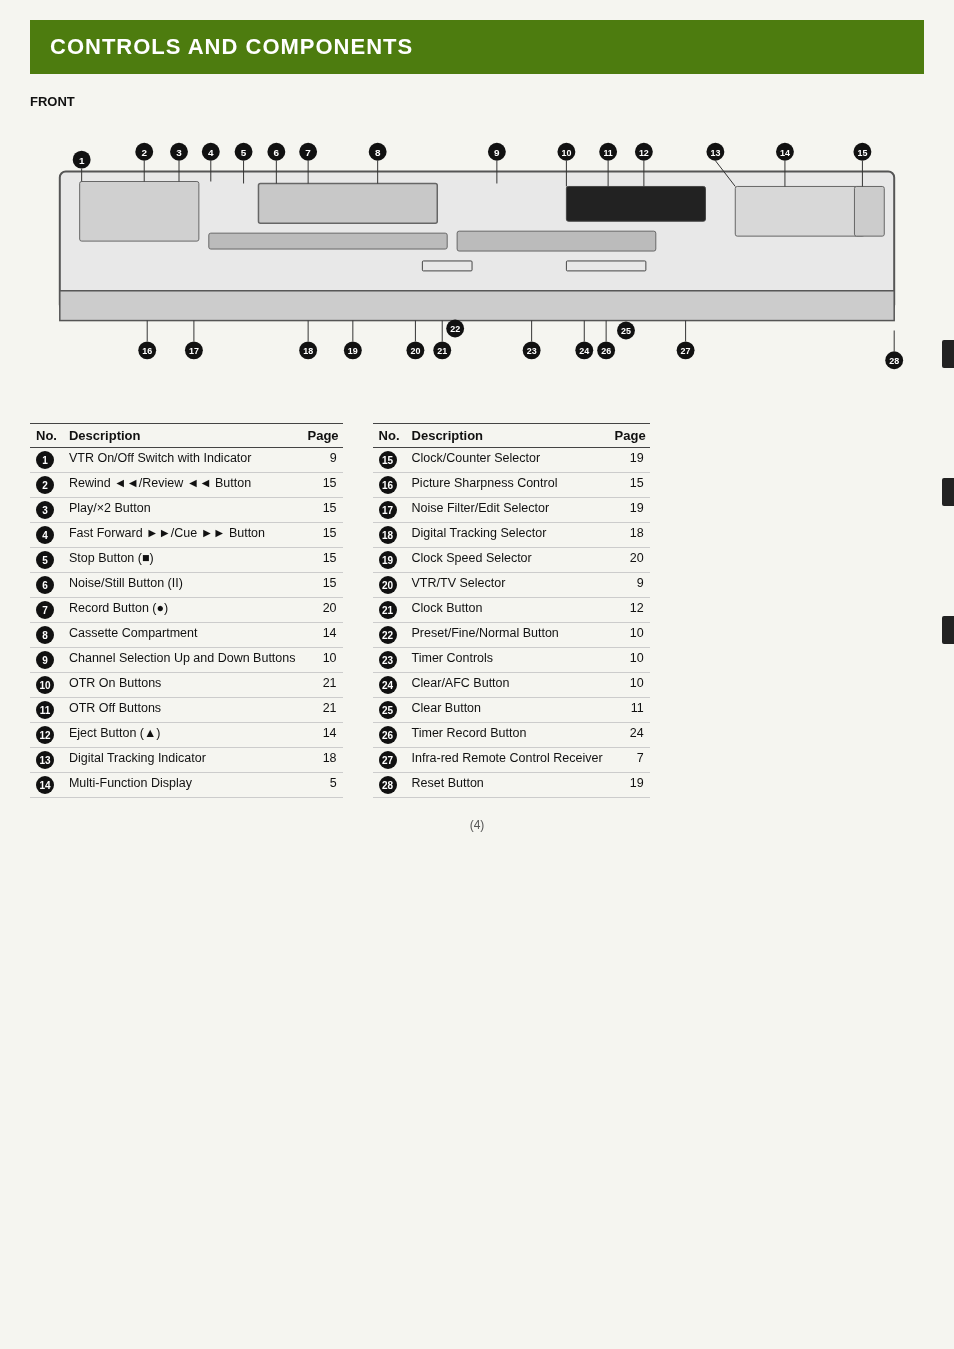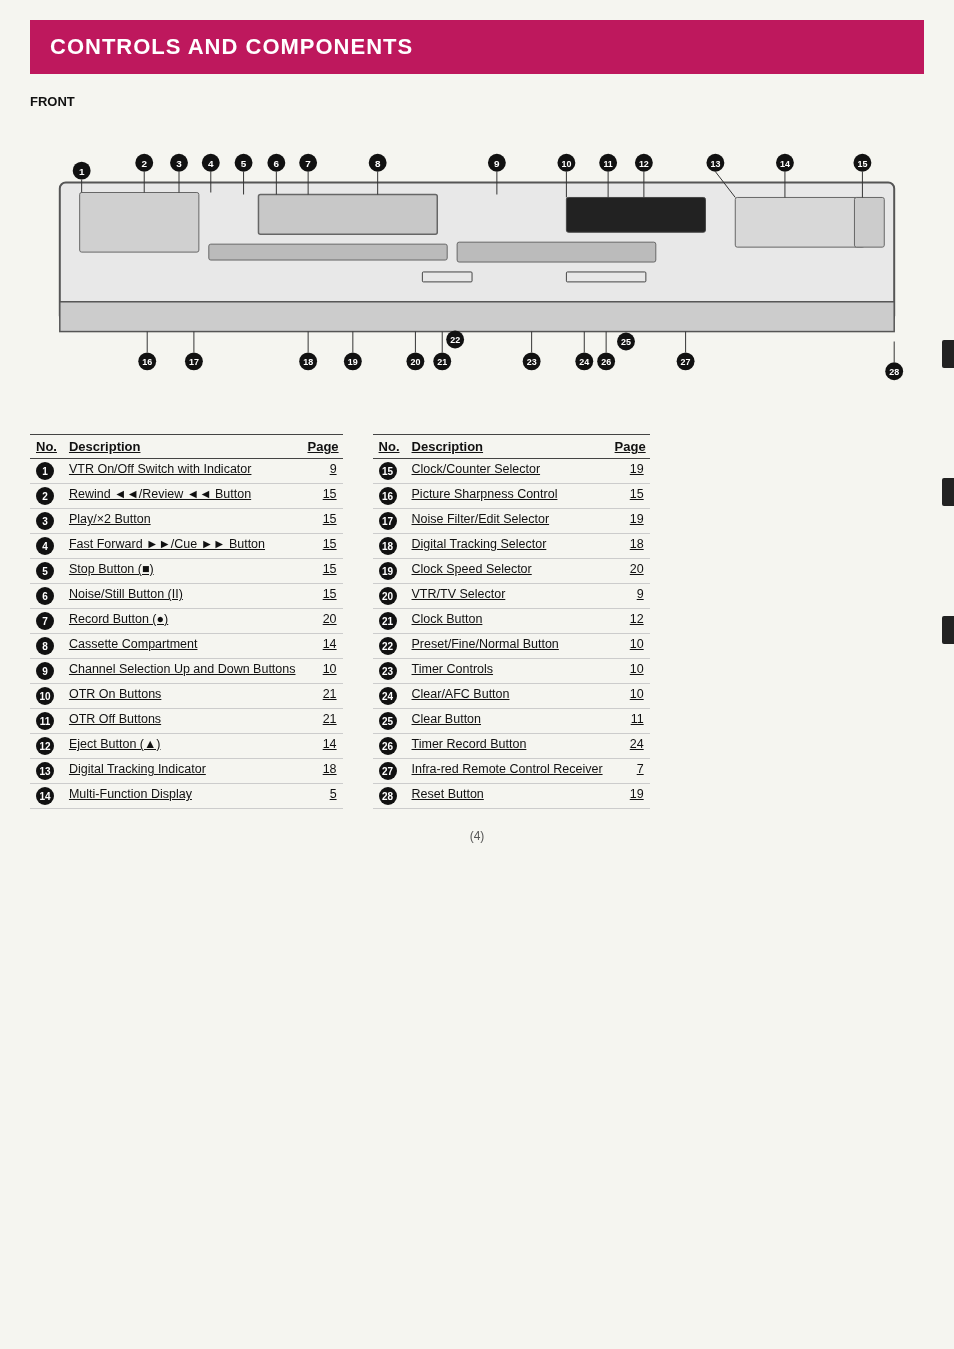--- a/index.html
+++ b/index.html
@@ -7,36 +7,36 @@
       background: #f5f5f0;
       font-family: Arial, Helvetica, sans-serif;
       font-size: 13px;
       color: #111;
       width: 954px;
       min-height: 1349px;
       padding: 20px 30px;
     }
 
     .page-header {
-      background: #be185d;
+      background: #4d7c0f;
       color: #fff;
       padding: 14px 20px;
       margin-bottom: 20px;
     }
     .page-header h1 {
       font-size: 22px;
       font-weight: 900;
       letter-spacing: 1px;
       color: #fff;
     }
 
     .section-label {
       font-weight: bold;
       font-size: 13px;
-      margin-bottom: 18px;
+      margin-bottom: 7px;
       margin-top: 4px;
     }
 
     
     .diagram-area {
       width: 100%;
       margin-bottom: 24px;
       position: relative;
     }
 
@@ -44,21 +44,20 @@
       width: 100%;
       height: 280px;
       position: relative;
     }
 
     
     .tables-container {
       display: flex;
       gap: 30px;
       margin-top: 10px;
-      text-decoration: underline;
     }
 
     .component-table {
       flex: 1;
       border-collapse: collapse;
       font-size: 12.5px;
     }
 
     .component-table th {
       text-align: left;

